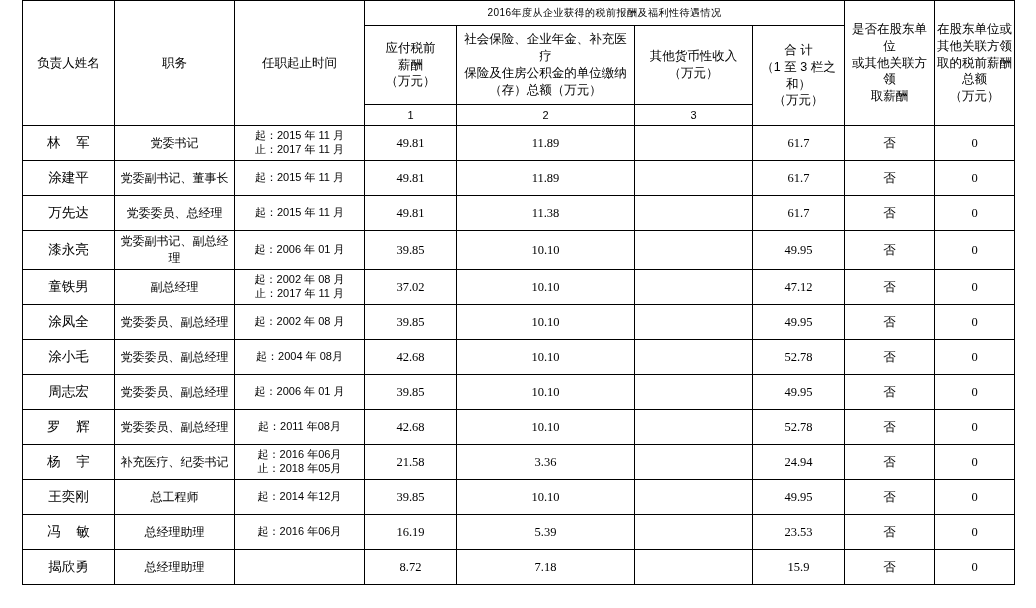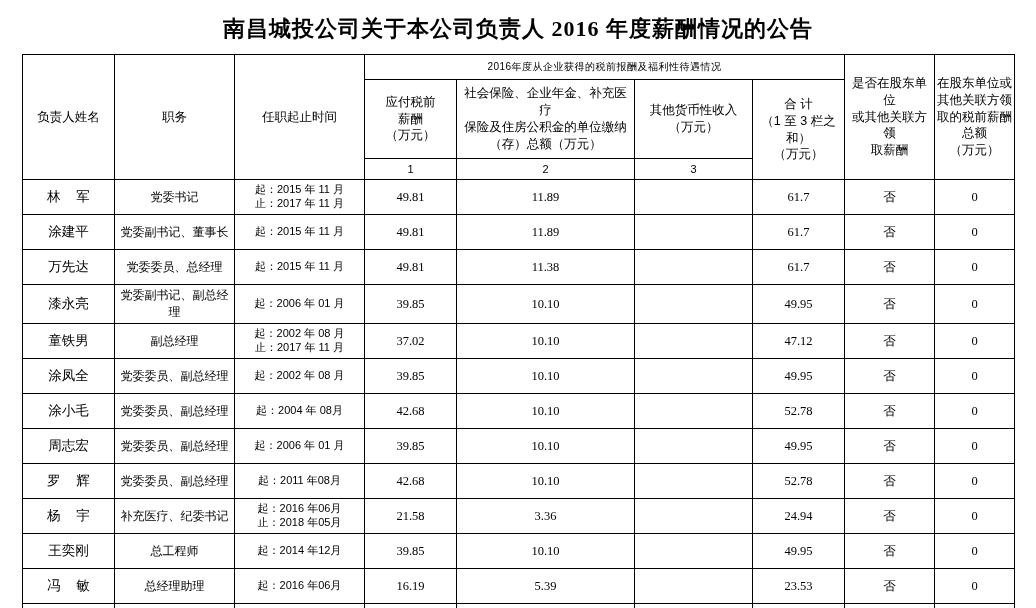--- a/index.html
+++ b/index.html
@@ -97,21 +97,20 @@
   }
   td.cell-yn {
     font-size: 12.5px;
   }
 </style>
 </head>
 <body>
 
 <div id="page">
 
-  <div class="doc-title">南昌城投公司关于本公司负责人 2016 年度薪酬情况的公告</div>
 
   <div class="table-wrap">
     <table class="pay-table">
       <colgroup>
         <col class="col-name">
           <col class="col-post">
           <col class="col-term">
         <col class="col-pay">
           <col class="col-ins">
           <col class="col-other">

